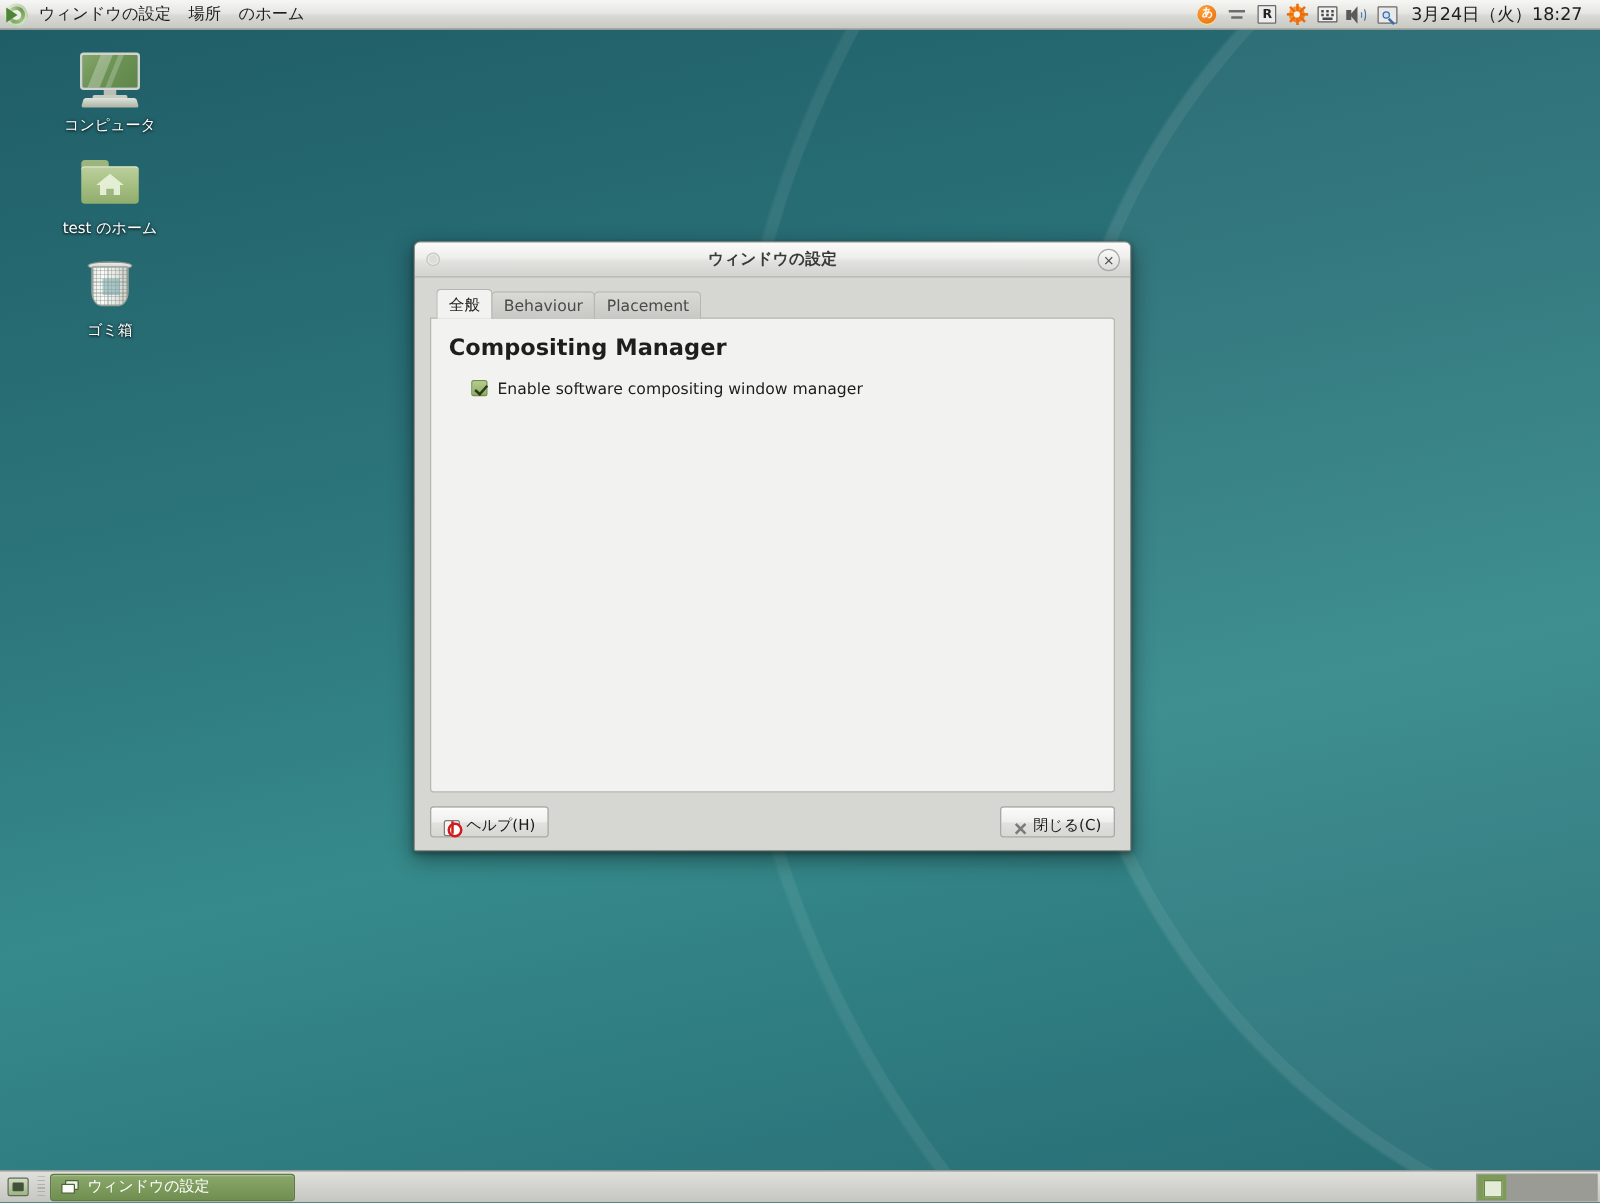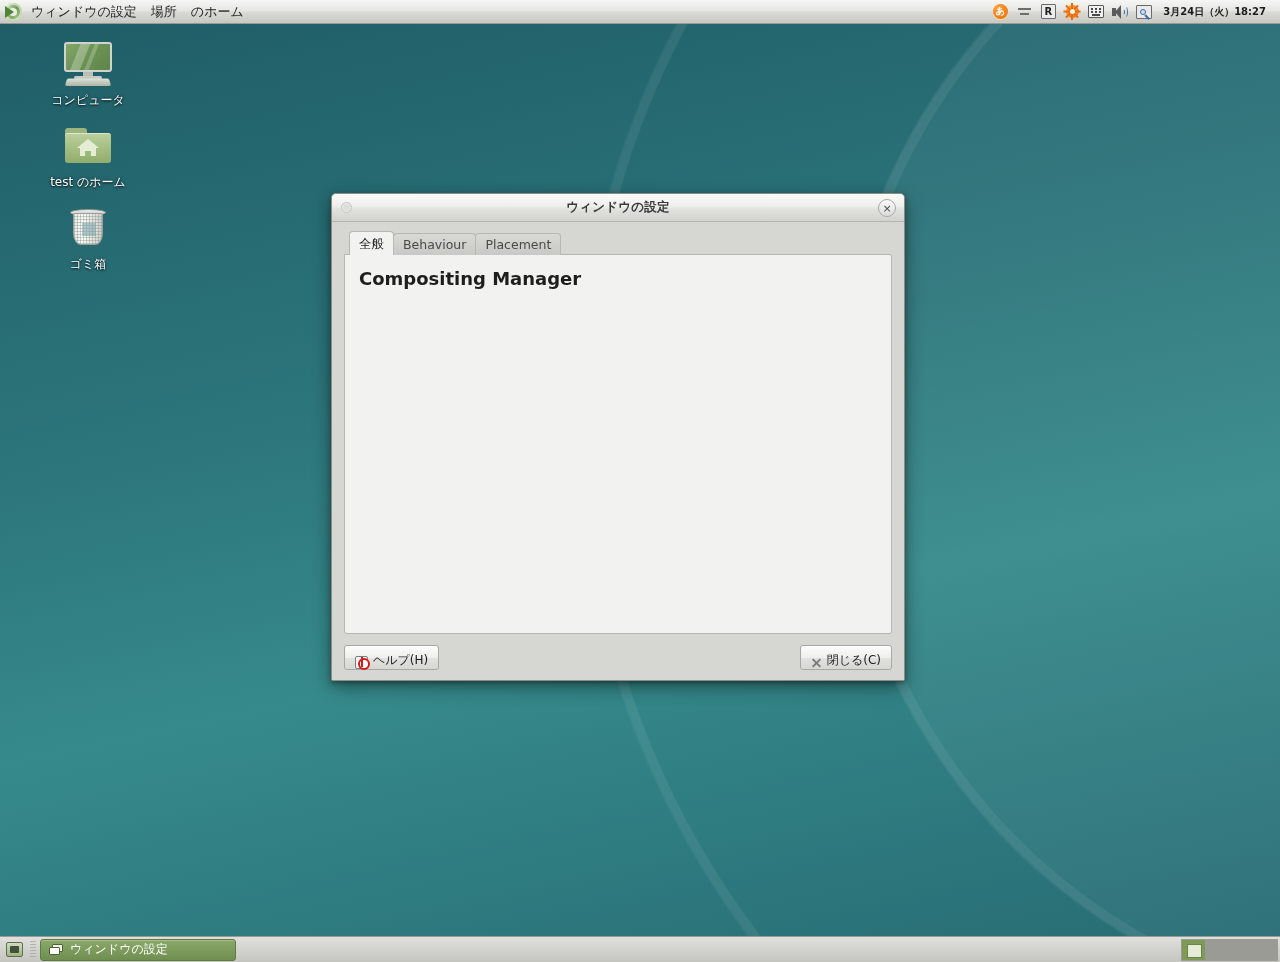--- a/index.html
+++ b/index.html
@@ -147,22 +147,22 @@
     position: absolute; left: 3px; top: 3px;
     width: 6px; height: 6px; border-radius: 50%;
     border: 1.5px solid #3a6da8; background: #cfe0f4;
   }
   .mag-icon .handle {
     position: absolute; left: 8px; top: 8px;
     width: 6px; height: 2px; background: #3a6da8;
     transform: rotate(45deg); transform-origin: left center;
   }
   #clock {
-    font-size: 10px; color: #1c1c1c; padding: 0 8px 0 6px;
-    white-space: nowrap; line-height: 22px; font-weight: bold;
+    font-size: 14px; color: #1c1c1c; padding: 0 8px 0 6px;
+    white-space: nowrap; line-height: 22px;
   }
 
   
   .desk-icon {
     position: absolute; width: 110px;
     display: flex; flex-direction: column; align-items: center;
     cursor: default;
   }
   .desk-icon .label {
     margin-top: 4px; font-size: 12px; color: #ffffff;
@@ -560,20 +560,24 @@
   <div id="win-body">
     <div id="tabstrip">
       <div class="tab active">全般</div>
       <div class="tab">Behaviour</div>
       <div class="tab">Placement</div>
     </div>
 
     <div id="tabpanel">
       <div class="section-title">Compositing Manager</div>
 
+      <div class="check-row">
+        <div class="cb checked"></div>
+        <div class="check-label">Enable software compositing window manager</div>
+      </div>
 
     </div>
 
     <div id="actionbar">
       <div class="btn">
         <span class="help-ic"></span>
         <span>ヘルプ(H)</span>
       </div>
       <div class="btn">
         <span class="close-ic">

